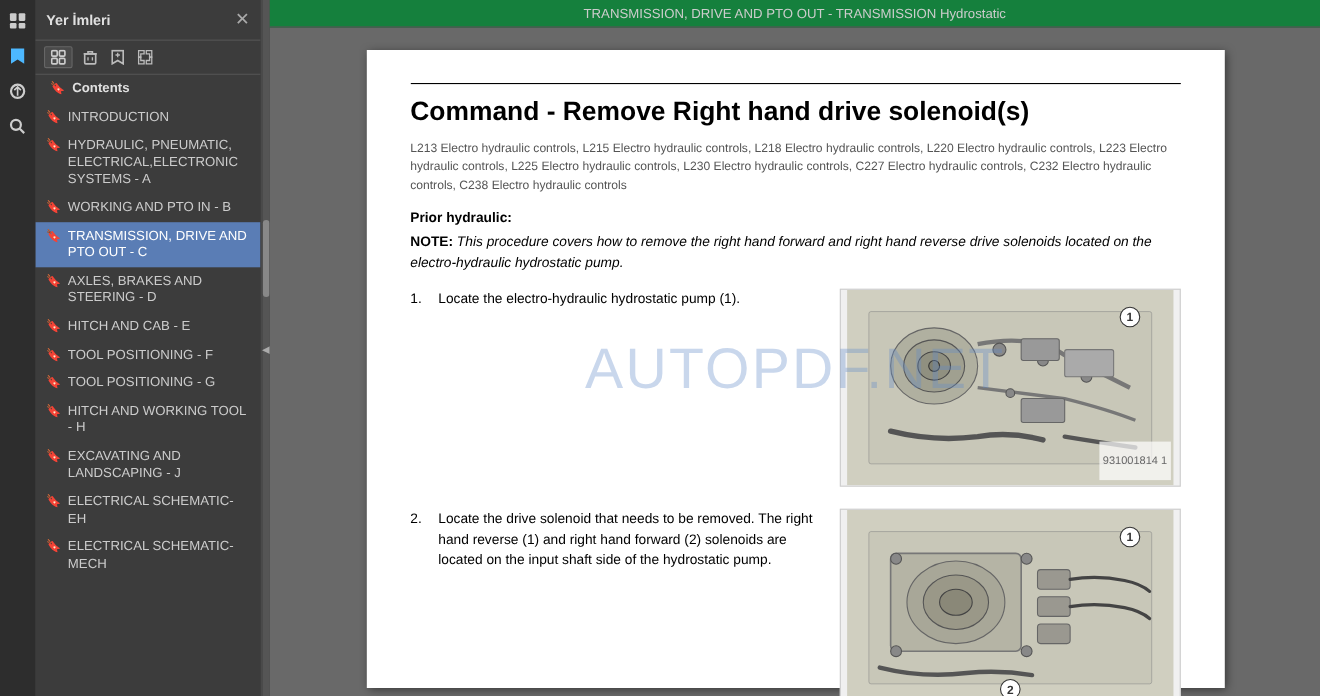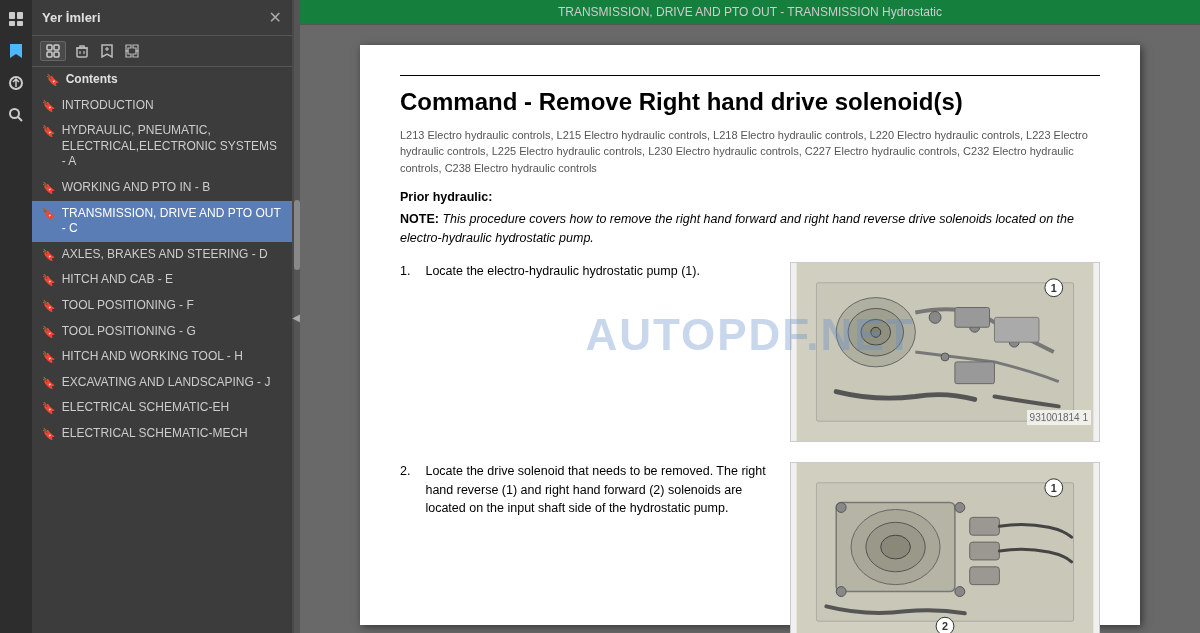--- a/index.html
+++ b/index.html
@@ -33,21 +33,21 @@
       color: #ccc;
       font-size: 14px;
       cursor: pointer;
     }
     .left-toolbar-icon.active {
       color: #4db8ff;
     }
 
     
     .sidebar {
-      width: 260px;
+      width: 205px;
       background: #3c3c3c;
       display: flex;
       flex-direction: column;
       height: 633px;
       overflow: hidden;
       flex-shrink: 0;
     }
     .sidebar-header {
       display: flex;
       align-items: center;
@@ -282,22 +282,22 @@
       font-size: 10px;
       color: #666;
     }
 
     
     .watermark {
       position: absolute;
       top: 50%;
       left: 50%;
       transform: translate(-50%, -50%);
-      font-size: 44px;
-      font-weight: bold;
+      font-size: 52px;
+      font-weight: normal;
       color: rgba(100, 140, 200, 0.35);
       letter-spacing: 2px;
       white-space: nowrap;
       pointer-events: none;
       z-index: 5;
     }
 
     
     .tech-illustration {
       width: 100%;
@@ -494,21 +494,21 @@
               <rect x="160" y="45" width="35" height="20" rx="2" fill="#999" stroke="#666" stroke-width="1"></rect>
               <rect x="200" y="55" width="45" height="25" rx="2" fill="#aaa" stroke="#777" stroke-width="1"></rect>
               <rect x="160" y="100" width="40" height="22" rx="2" fill="#999" stroke="#666" stroke-width="1"></rect>
 
               <path d="M40 130 Q80 140 120 135 Q150 130 180 138" stroke="#555" stroke-width="5" fill="none" stroke-linecap="round"></path>
               <path d="M200 135 Q230 140 265 145" stroke="#555" stroke-width="4" fill="none" stroke-linecap="round"></path>
 
               <circle cx="260" cy="25" r="9" fill="white" stroke="#333" stroke-width="1"></circle>
               <text x="260" y="29" text-anchor="middle" font-size="11" font-weight="bold" fill="#333">1</text>
             </svg>
-            <div class="img-caption" style="position:absolute;bottom:16px;right:8px;font-size:10px;color:#666;background:rgba(255,255,255,0.7);padding:2px 3px;">931001814  1</div>
+            <div class="img-caption" style="position:absolute;bottom:5px;right:8px;font-size:10px;color:#666;background:rgba(255,255,255,0.7);padding:12px 3px;">931001814  1</div>
           </div>
         </div>
       </div>
 
       <div class="doc-content-row">
         <div class="doc-text-col">
           <div class="doc-step">
             <span class="doc-step-num">2.</span>
             <span class="doc-step-text">Locate the drive solenoid that needs to be removed. The right hand reverse (1) and right hand forward (2) solenoids are located on the input shaft side of the hydrostatic pump.</span>
           </div>

